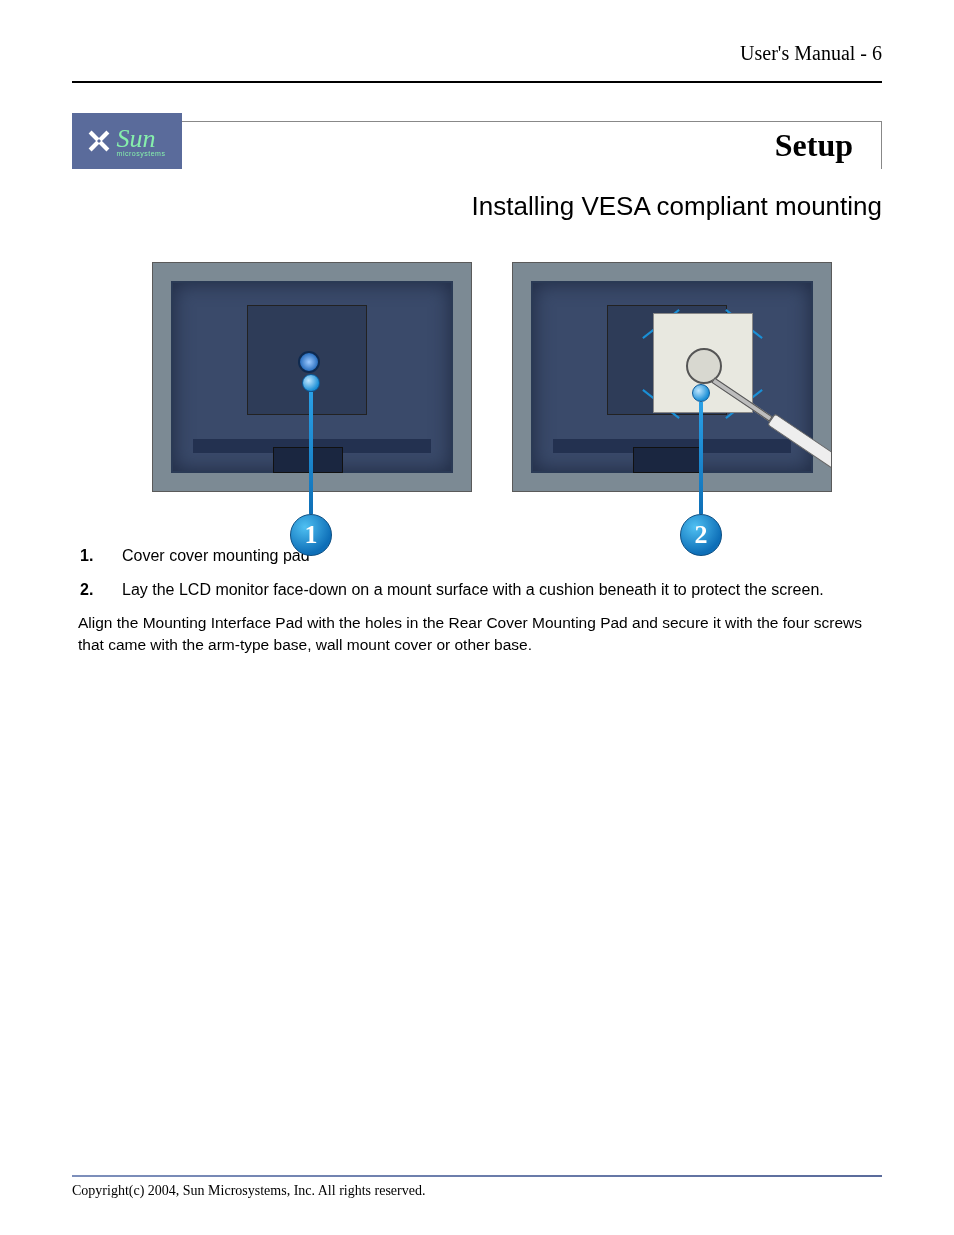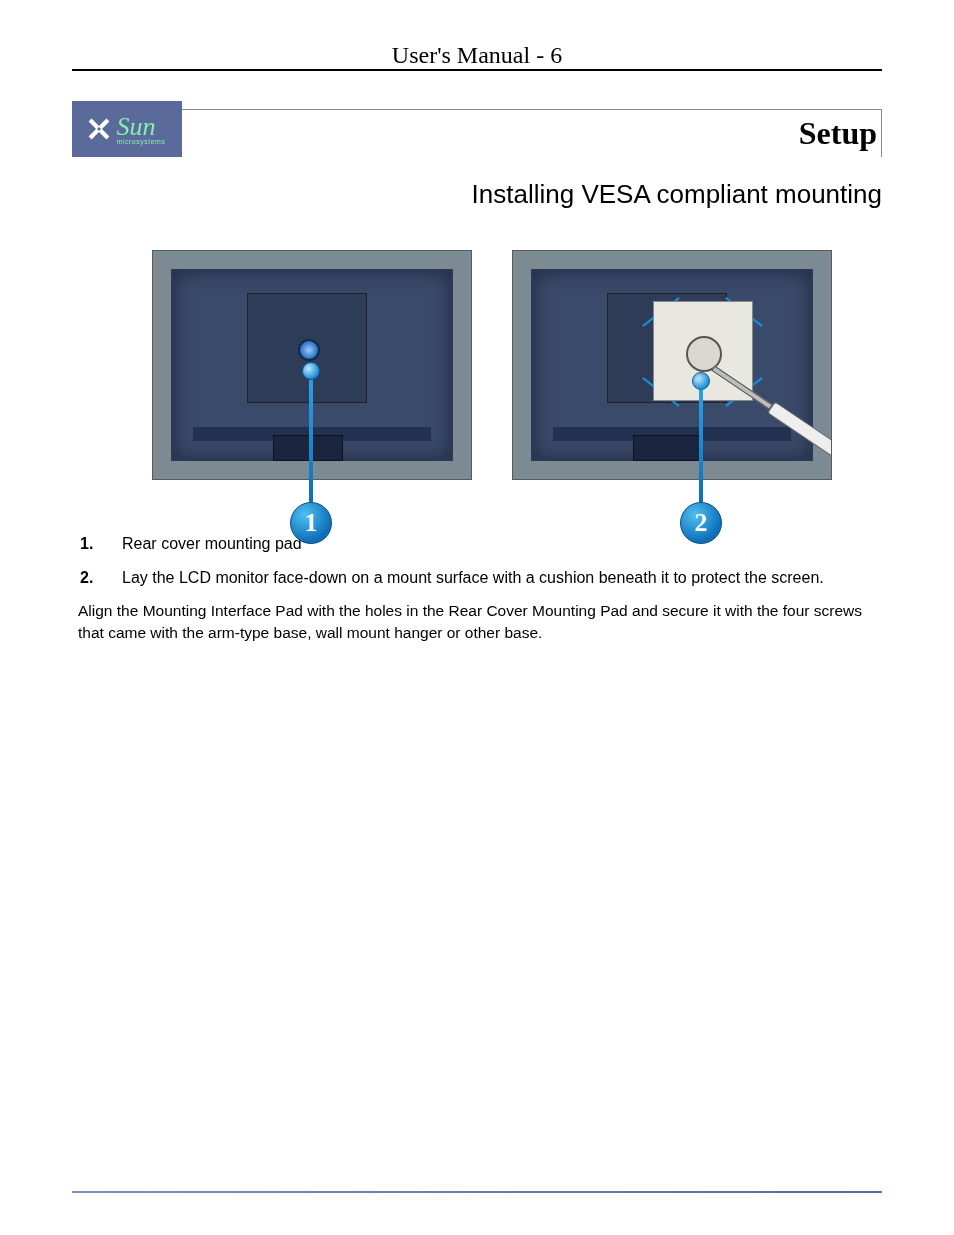--- a/index.html
+++ b/index.html
@@ -8,24 +8,24 @@
     height: 1235px;
     background: #fff;
     font-family: Verdana, Geneva, sans-serif;
     color: #000;
     position: relative;
   }
   .page {
     padding: 42px 72px 0 72px;
   }
   .header-line {
-    text-align: center;
+    text-align: right;
     font-family: Georgia, 'Times New Roman', serif;
-    font-size: 24px;
-    padding-bottom: 0;
+    font-size: 20px;
+    padding-bottom: 16px;
     border-bottom: 2px solid #000;
   }
   .title-bar {
     margin-top: 30px;
     display: flex;
     align-items: stretch;
     height: 56px;
   }
   .logo-box {
     width: 110px;
@@ -35,21 +35,21 @@
     justify-content: center;
     color: #86efac;
   }
   .title-box {
     flex: 1;
     border-top: 1px solid #888;
     border-right: 1px solid #888;
     display: flex;
     align-items: center;
     justify-content: flex-end;
-    padding-right: 4px;
+    padding-right: 28px;
     margin-top: 8px;
   }
   .title-box span {
     font-family: Georgia, 'Times New Roman', serif;
     font-weight: bold;
     font-size: 32px;
   }
   .section-title {
     font-family: Verdana, sans-serif;
     font-size: 26px;
@@ -284,26 +284,27 @@
         <div class="dot"></div>
         <div class="stem"></div>
         <div class="badge">2</div>
       </div>
     </div>
   </div>
 
   <div class="list">
     <div class="list-row">
       <div class="list-num">1.</div>
-      <div class="list-text">Rear cover mounting pad</div>
+      <div class="list-text">Cover cover mounting pad</div>
     </div>
     <div class="list-row">
       <div class="list-num">2.</div>
       <div class="list-text">Lay the LCD monitor face-down on a mount surface with a cushion beneath it to protect the screen.</div>
     </div>
   </div>
 
-  <p class="para">Align the Mounting Interface Pad with the holes in the Rear Cover Mounting Pad and secure it with the four screws that came with the arm-type base, wall mount hanger or other base.</p>
+  <p class="para">Align the Mounting Interface Pad with the holes in the Rear Cover Mounting Pad and secure it with the four screws that came with the arm-type base, wall mount cover or other base.</p>
 </div>
 
 <div class="footer">
   <div class="footer-rule"></div>
+  <div class="footer-text">Copyright(c) 2004, Sun Microsystems, Inc. All rights reserved.</div>
 </div>
 
 </body></html>

